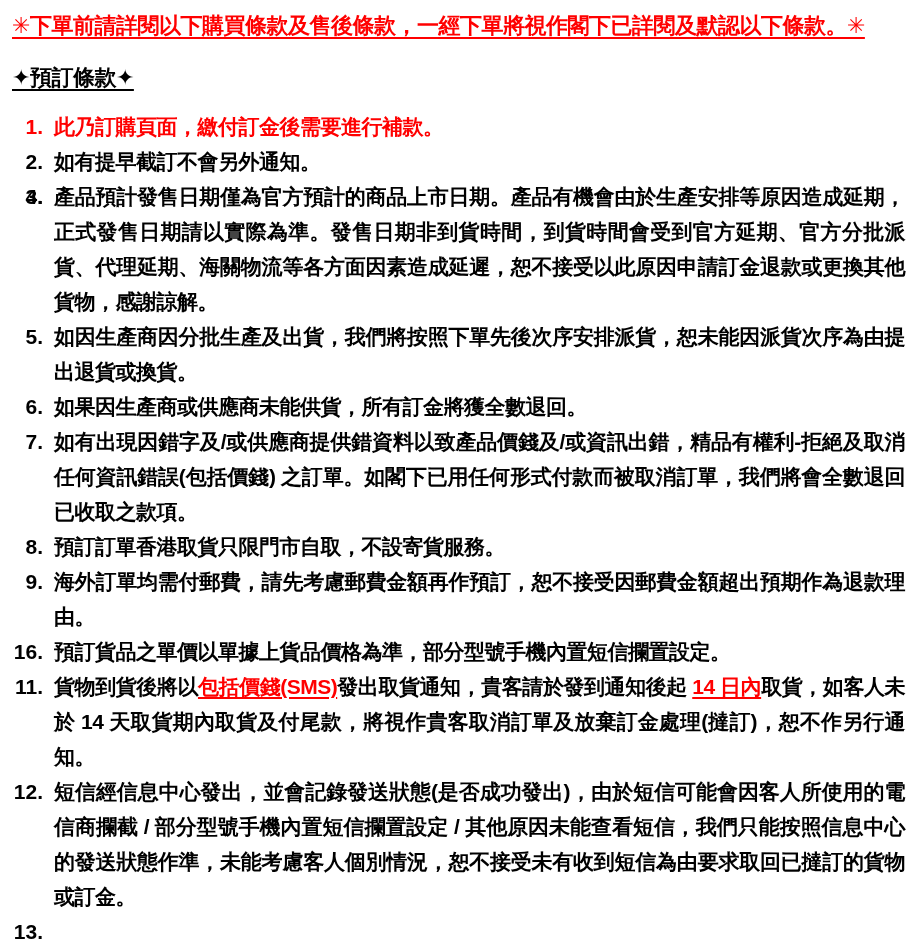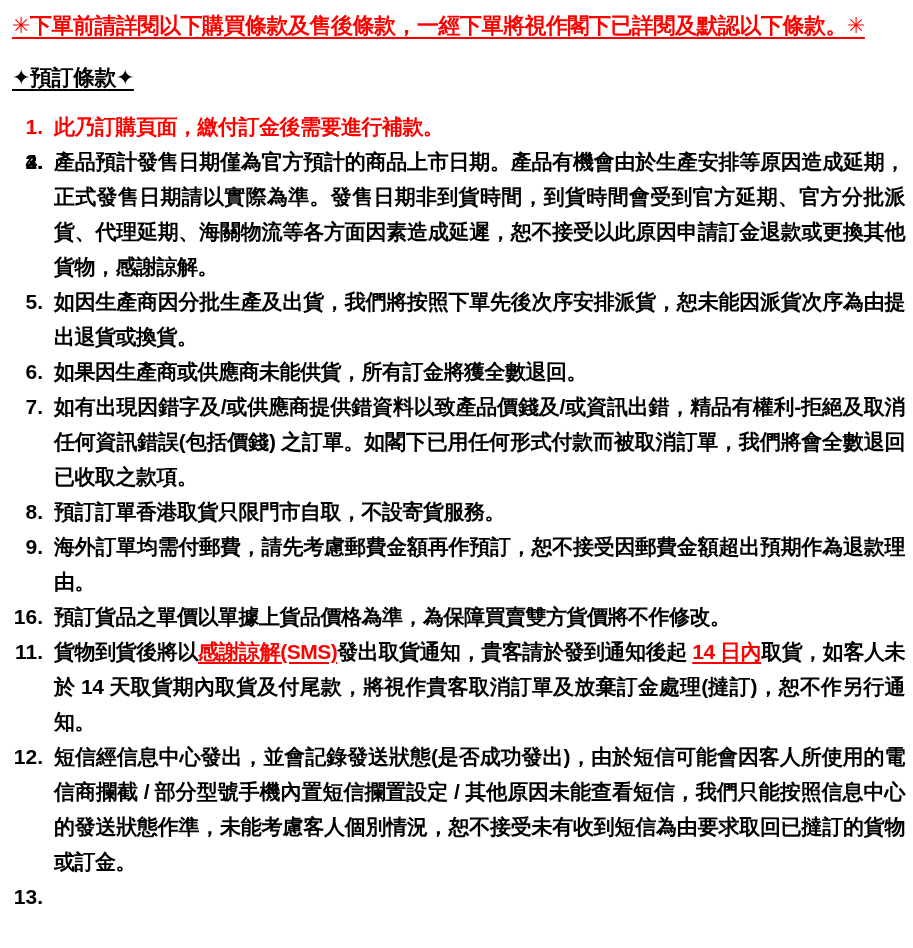--- a/index.html
+++ b/index.html
@@ -71,28 +71,28 @@
 </head>
 <body>
 
 <div class="page">
   <div class="top-notice">✳下單前請詳閱以下購買條款及售後條款，一經下單將視作閣下已詳閱及默認以下條款。✳</div>
 
   <div class="section-title">✦預訂條款✦</div>
 
   <div class="terms" id="terms-list">
       <div class="term red"><span class="num">1.</span><span class="tbody"><span class="seg red">此乃訂購頁面，繳付訂金後需要進行補款。</span></span></div>
-      <div class="term"><span class="num">2.</span></div>
+      <div class="term"><span class="num">2.</span><span class="tbody"><span class="seg normal">如有提早截訂不會另外通知。</span></span></div>
       <div class="term"><span class="num">3.</span></div>
       <div class="term"><span class="num">4.</span><span class="tbody"><span class="seg normal">產品預計發售日期僅為官方預計的商品上市日期。產品有機會由於生產安排等原因造成延期，正式發售日期請以實際為準。發售日期非到貨時間，到貨時間會受到官方延期、官方分批派貨、代理延期、海關物流等各方面因素造成延遲，恕不接受以此原因申請訂金退款或更換其他貨物，感謝諒解。</span></span></div>
       <div class="term"><span class="num">5.</span><span class="tbody"><span class="seg normal">如因生產商因分批生產及出貨，我們將按照下單先後次序安排派貨，恕未能因派貨次序為由提出退貨或換貨。</span></span></div>
       <div class="term"><span class="num">6.</span><span class="tbody"><span class="seg normal">如果因生產商或供應商未能供貨，所有訂金將獲全數退回。</span></span></div>
       <div class="term"><span class="num">7.</span><span class="tbody"><span class="seg normal">如有出現因錯字及/或供應商提供錯資料以致產品價錢及/或資訊出錯，精品有權利-拒絕及取消任何資訊錯誤(包括價錢) 之訂單。如閣下已用任何形式付款而被取消訂單，我們將會全數退回已收取之款項。</span></span></div>
       <div class="term"><span class="num">8.</span><span class="tbody"><span class="seg normal">預訂訂單香港取貨只限門市自取，不設寄貨服務。</span></span></div>
       <div class="term"><span class="num">9.</span><span class="tbody"><span class="seg normal">海外訂單均需付郵費，請先考慮郵費金額再作預訂，恕不接受因郵費金額超出預期作為退款理由。</span></span></div>
-      <div class="term"><span class="num">16.</span><span class="tbody"><span class="seg normal">預訂貨品之單價以單據上貨品價格為準，為保障買賣雙方貨價將不作修改。</span></span></div>
-      <div class="term"><span class="num">11.</span><span class="tbody"><span class="seg normal">貨物到貨後將以</span><span class="seg red-underline">感謝諒解(SMS)</span><span class="seg normal">發出取貨通知，貴客請於發到通知後起 </span><span class="seg red-underline">14 日內</span><span class="seg normal">取貨，如客人未於 14 天取貨期內取貨及付尾款，將視作貴客取消訂單及放棄訂金處理(撻訂)，恕不作另行通知。</span></span></div>
+      <div class="term"><span class="num">16.</span><span class="tbody"><span class="seg normal">預訂貨品之單價以單據上貨品價格為準，部分型號手機內置短信攔置設定。</span></span></div>
+      <div class="term"><span class="num">11.</span><span class="tbody"><span class="seg normal">貨物到貨後將以</span><span class="seg red-underline">包括價錢(SMS)</span><span class="seg normal">發出取貨通知，貴客請於發到通知後起 </span><span class="seg red-underline">14 日內</span><span class="seg normal">取貨，如客人未於 14 天取貨期內取貨及付尾款，將視作貴客取消訂單及放棄訂金處理(撻訂)，恕不作另行通知。</span></span></div>
       <div class="term"><span class="num">12.</span><span class="tbody"><span class="seg normal">短信經信息中心發出，並會記錄發送狀態(是否成功發出)，由於短信可能會因客人所使用的電信商攔截 / 部分型號手機內置短信攔置設定 / 其他原因未能查看短信，我們只能按照信息中心的發送狀態作準，未能考慮客人個別情況，恕不接受未有收到短信為由要求取回已撻訂的貨物或訂金。</span></span></div>
       <div class="term">
         <span class="num">13.</span>
       </div>
     </div>
 </div>
 
 </body></html>

